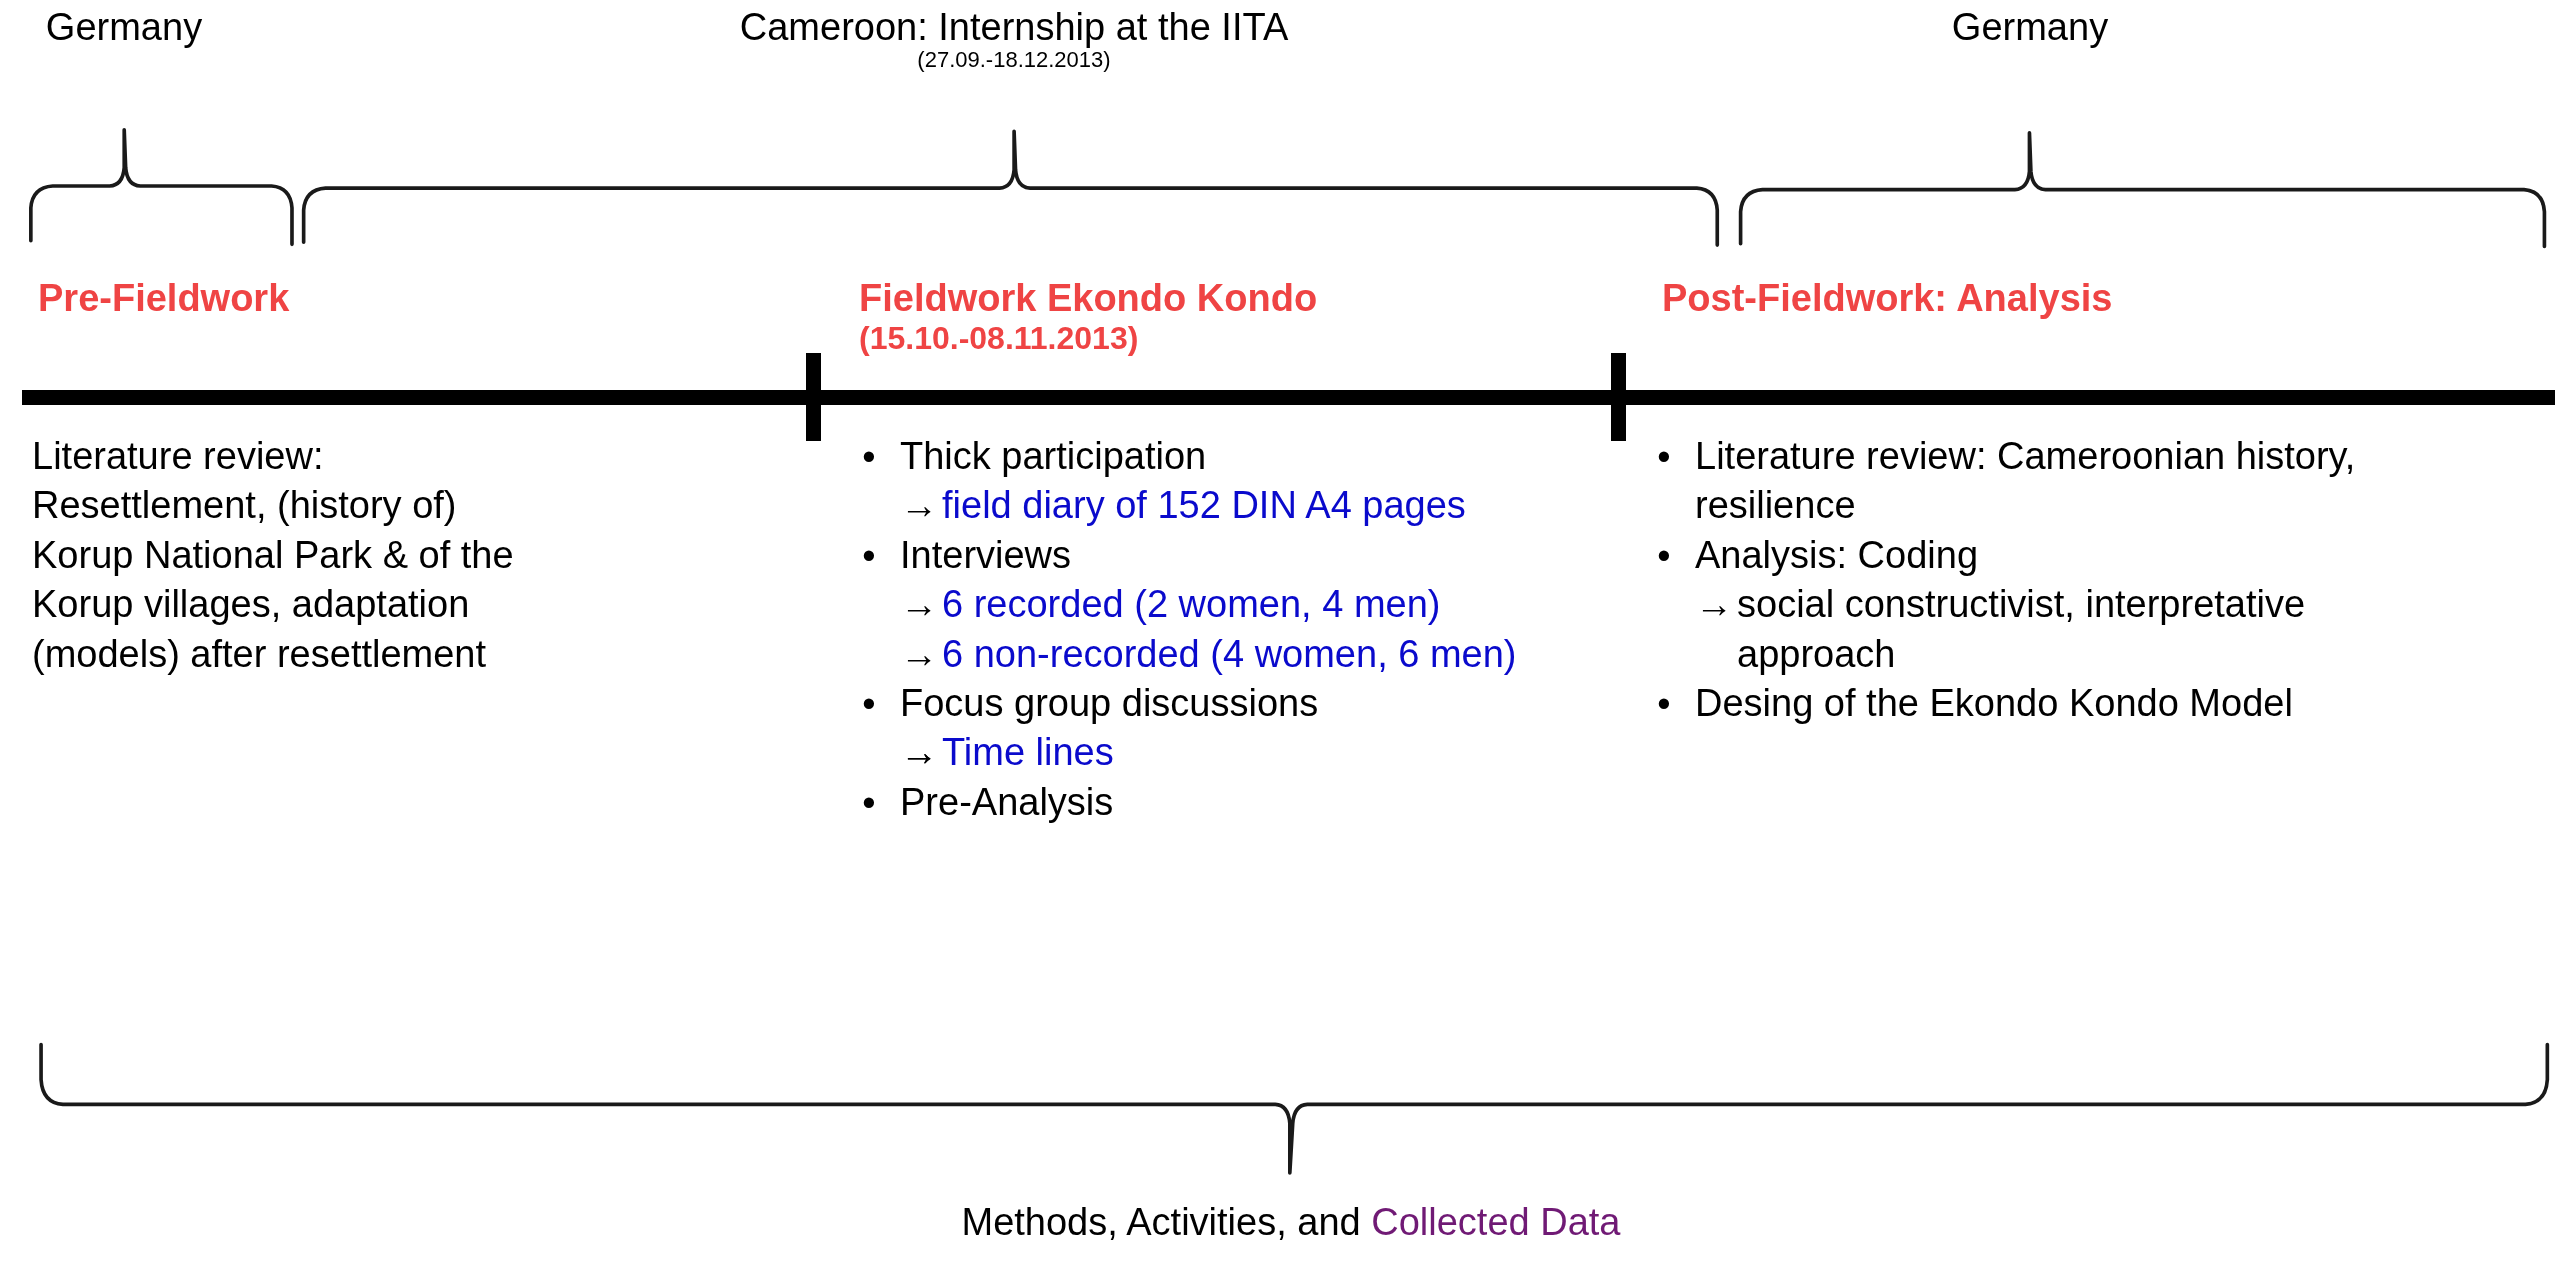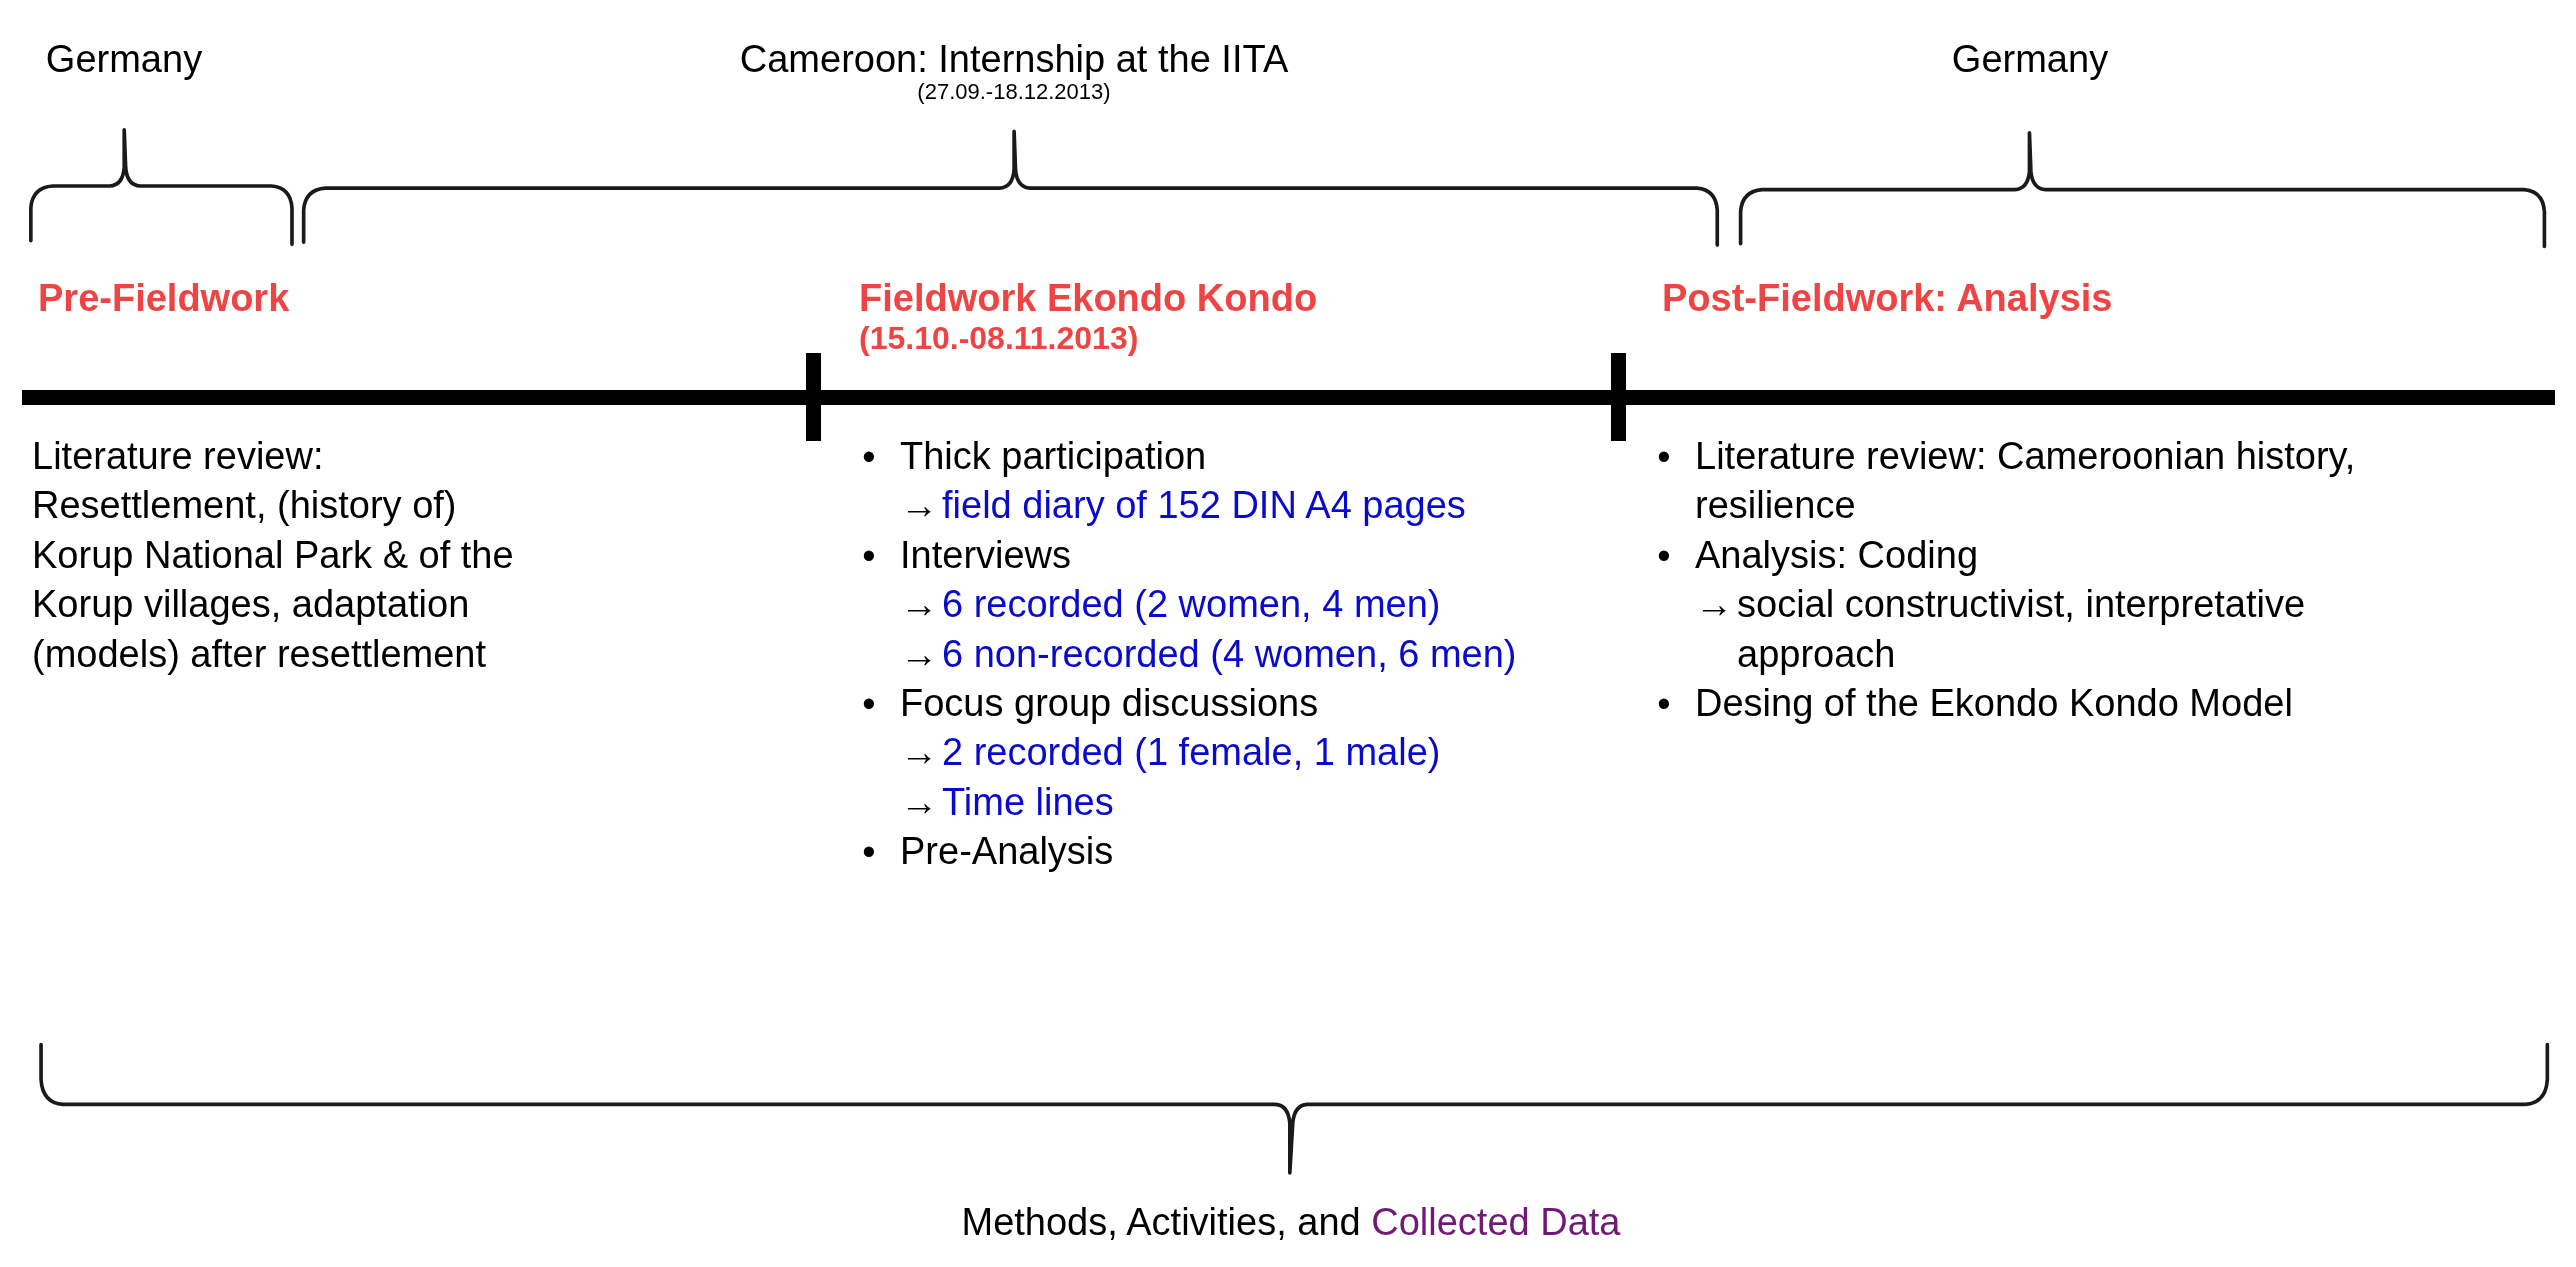--- a/index.html
+++ b/index.html
@@ -1,20 +1,20 @@
 <!DOCTYPE html>
 <html style="font-size:11.7px"><head>
 <meta charset="utf-8">
 <style>
   html,body{margin:0;padding:0;background:#ffffff;}
   body{width:2576px;height:1267px;position:relative;overflow:hidden;
        font-family:"Liberation Sans","DejaVu Sans",sans-serif;color:#000000;}
   #braces{position:absolute;left:0;top:0;width:2576px;height:1267px;pointer-events:none;}
   .lbl{position:absolute;font-size:38px;line-height:1.12;color:#000;white-space:nowrap;}
-  .lbl.ctr{text-align:center;transform:translateX(-50%);margin-top:32px;}
+  .lbl.ctr{text-align:center;transform:translateX(-50%);}
   .phase-title{position:absolute;font-size:38px;font-weight:bold;line-height:1.14;color:#ef4444;white-space:nowrap;}
   .phase-title .sub{font-size:32px;font-weight:bold;display:block;}
   .axis{position:absolute;background:#000;}
   .col{position:absolute;font-size:38px;line-height:1.30;color:#000;}
   .para{white-space:pre-line;}
   ul.bl{list-style:none;margin:0;padding:0;}
   ul.bl>li{position:relative;padding-left:48px;margin:0 0 0 0;}
   ul.bl>li>.dot{position:absolute;left:10.2px;top:0.03em;font-size:38px;line-height:1.30;}
   .arrows{margin:0;padding:0;list-style:none;}
   .arrows>li{position:relative;padding-left:42px;color:#0A0ACC;}
@@ -97,21 +97,20 @@
         </li>
       </ul>
     </li>
 
     <li>
       <span class="dot">•</span>
       <span>Focus group discussions</span>
       <ul class="arrows">
         <li>
           <span class="ar">→</span>
-          <span>2 recorded (1 female, 1 male)</span>
         </li>
         <li>
           <span class="ar">→</span>
           <span>Time lines</span>
         </li>
       </ul>
     </li>
 
     <li>
       <span class="dot">•</span>

